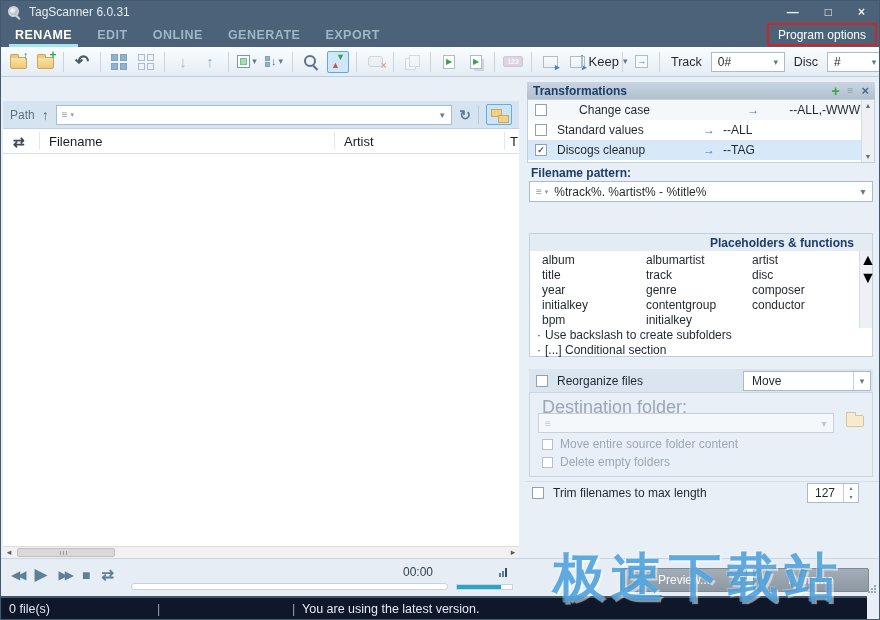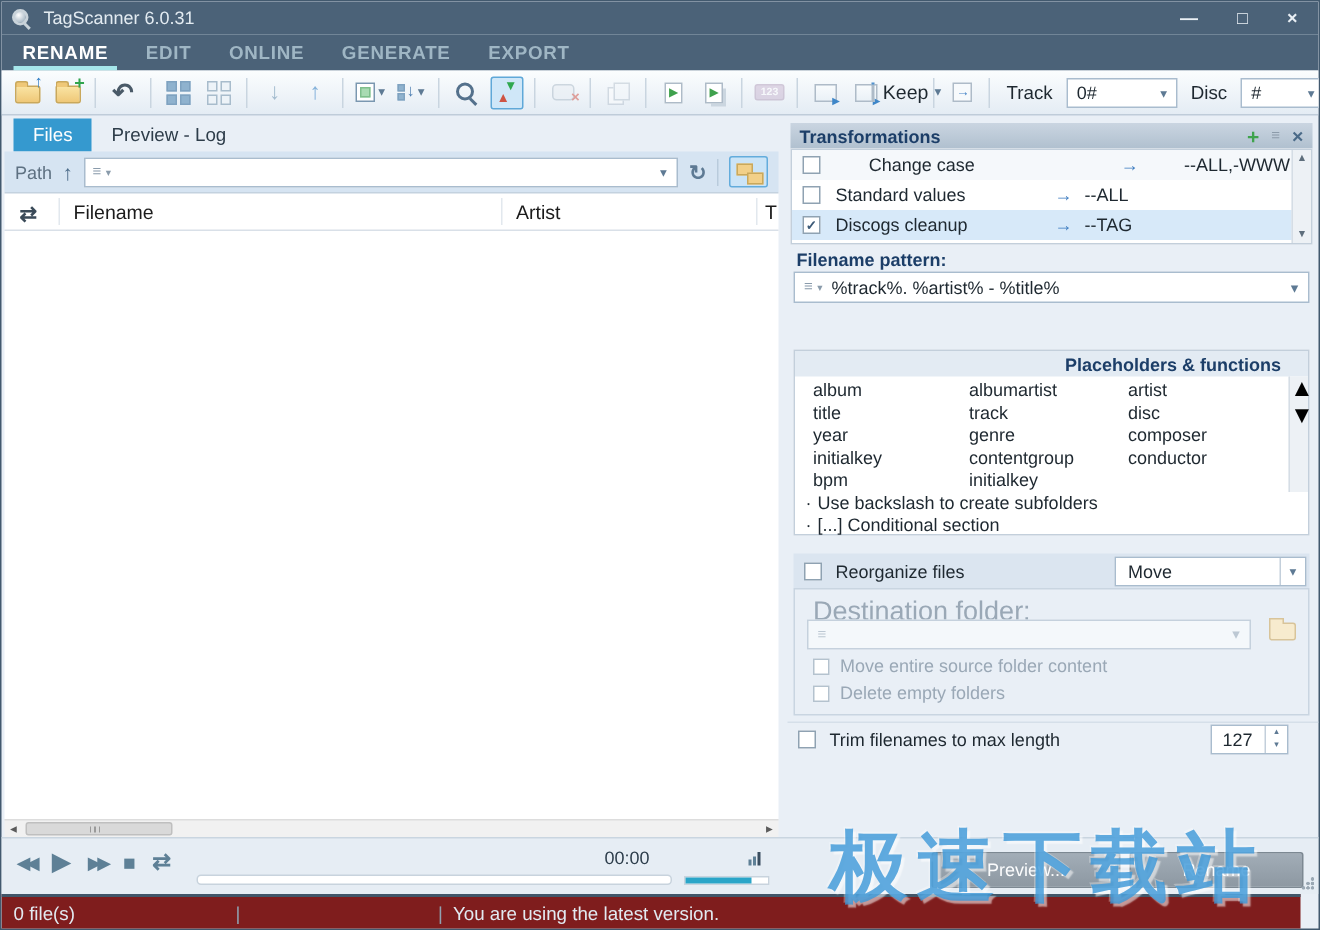--- a/index.html
+++ b/index.html
@@ -169,21 +169,21 @@
   .volume .fill { position:absolute; left:0; top:0; bottom:0; width:80%; background:#2AA5C8; }
   .vbars { position:absolute; left:498px; top:9px; display:flex; align-items:flex-end; gap:1px; height:9px; }
   .vbars i { width:2px; background:#5E8096; }
   .vbars i:nth-child(1){height:4px;} .vbars i:nth-child(2){height:6px;} .vbars i:nth-child(3){height:9px; background:#3A4E60;}
   .abtn { position:absolute; top:9px; height:24px; background:linear-gradient(#A2ADB7,#8D98A2); border:1px solid #7C8892; border-radius:2px; color:#FBFCFD; font-size:12px; display:flex; align-items:center; justify-content:center; }
   .abtn.preview { left:620px; width:126px; }
   .abtn.rename { left:752px; width:116px; }
   .grip { position:absolute; right:3px; bottom:3px; width:9px; height:9px; background:radial-gradient(circle at 2px 8px,#9AA8B4 1px,transparent 1.4px), radial-gradient(circle at 5px 5px,#9AA8B4 1px,transparent 1.4px), radial-gradient(circle at 8px 2px,#9AA8B4 1px,transparent 1.4px), radial-gradient(circle at 5px 8px,#9AA8B4 1px,transparent 1.4px), radial-gradient(circle at 8px 5px,#9AA8B4 1px,transparent 1.4px), radial-gradient(circle at 8px 8px,#9AA8B4 1px,transparent 1.4px); }
 
   
-  .status-bar { position:absolute; left:0; right:12px; top:595px; height:25px; background:#7f1d1d; border-top:2px solid #415669; color:#E2EAF1; font-size:12.5px; }
+  .status-bar { position:absolute; left:0; right:12px; top:595px; height:25px; background:#0f172a; border-top:2px solid #415669; color:#E2EAF1; font-size:12.5px; }
   .status-bar span { position:absolute; top:4px; }
   .st-files { left:8px; }
   .st-sep1 { left:156px; color:#90A2B1; }
   .st-sep2 { left:291px; color:#90A2B1; }
   .st-msg { left:301px; }
 
   
   .watermark { position:absolute; left:552px; top:542px; font-size:52px; font-weight:bold; letter-spacing:6px; color:rgba(62,152,216,0.82); text-shadow:2px 2px 1px rgba(255,255,255,.55), -1px -1px 0 rgba(255,255,255,.3); z-index:60; pointer-events:none; white-space:nowrap; font-family:"DejaVu Sans", sans-serif; }
 </style>
 </head>
@@ -200,20 +200,21 @@
       <span class="wc">×</span>
     </div>
   </div>
 
   <div class="menubar">
     <div class="menu-item active">RENAME</div>
     <div class="menu-item">EDIT</div>
     <div class="menu-item">ONLINE</div>
     <div class="menu-item">GENERATE</div>
     <div class="menu-item">EXPORT</div>
+    <div class="program-options">Program options</div>
   </div>
 
   <div class="toolbar">
     <div class="tbtn">
         <span class="ic-folder">
           <span class="ovl up">↑</span>
         </span>
       </div>
     <div class="tbtn">
         <span class="ic-folder">
@@ -330,24 +331,20 @@
       <span class="tlabel">Disc</span>
       <div class="tcombo" style="width:56px">
           <span class="val">#</span>
           <span class="dd">▾</span>
         </div>
 
     </div>
   </div>
 
   <div class="left-panel">
-    <div class="tabs">
-      <div class="tab active">Files</div>
-      <div class="tab">Preview - Log</div>
-    </div>
     <div class="pathrow">
       <span class="path-label">Path</span>
       <span class="path-up">↑</span>
       <div class="pcombo">
         <span class="micon">≡</span>
         <span class="mchev">▾</span>
         <input style="">
         <span class="dd">▾</span>
       </div>
       <span class="refresh">↻</span>

